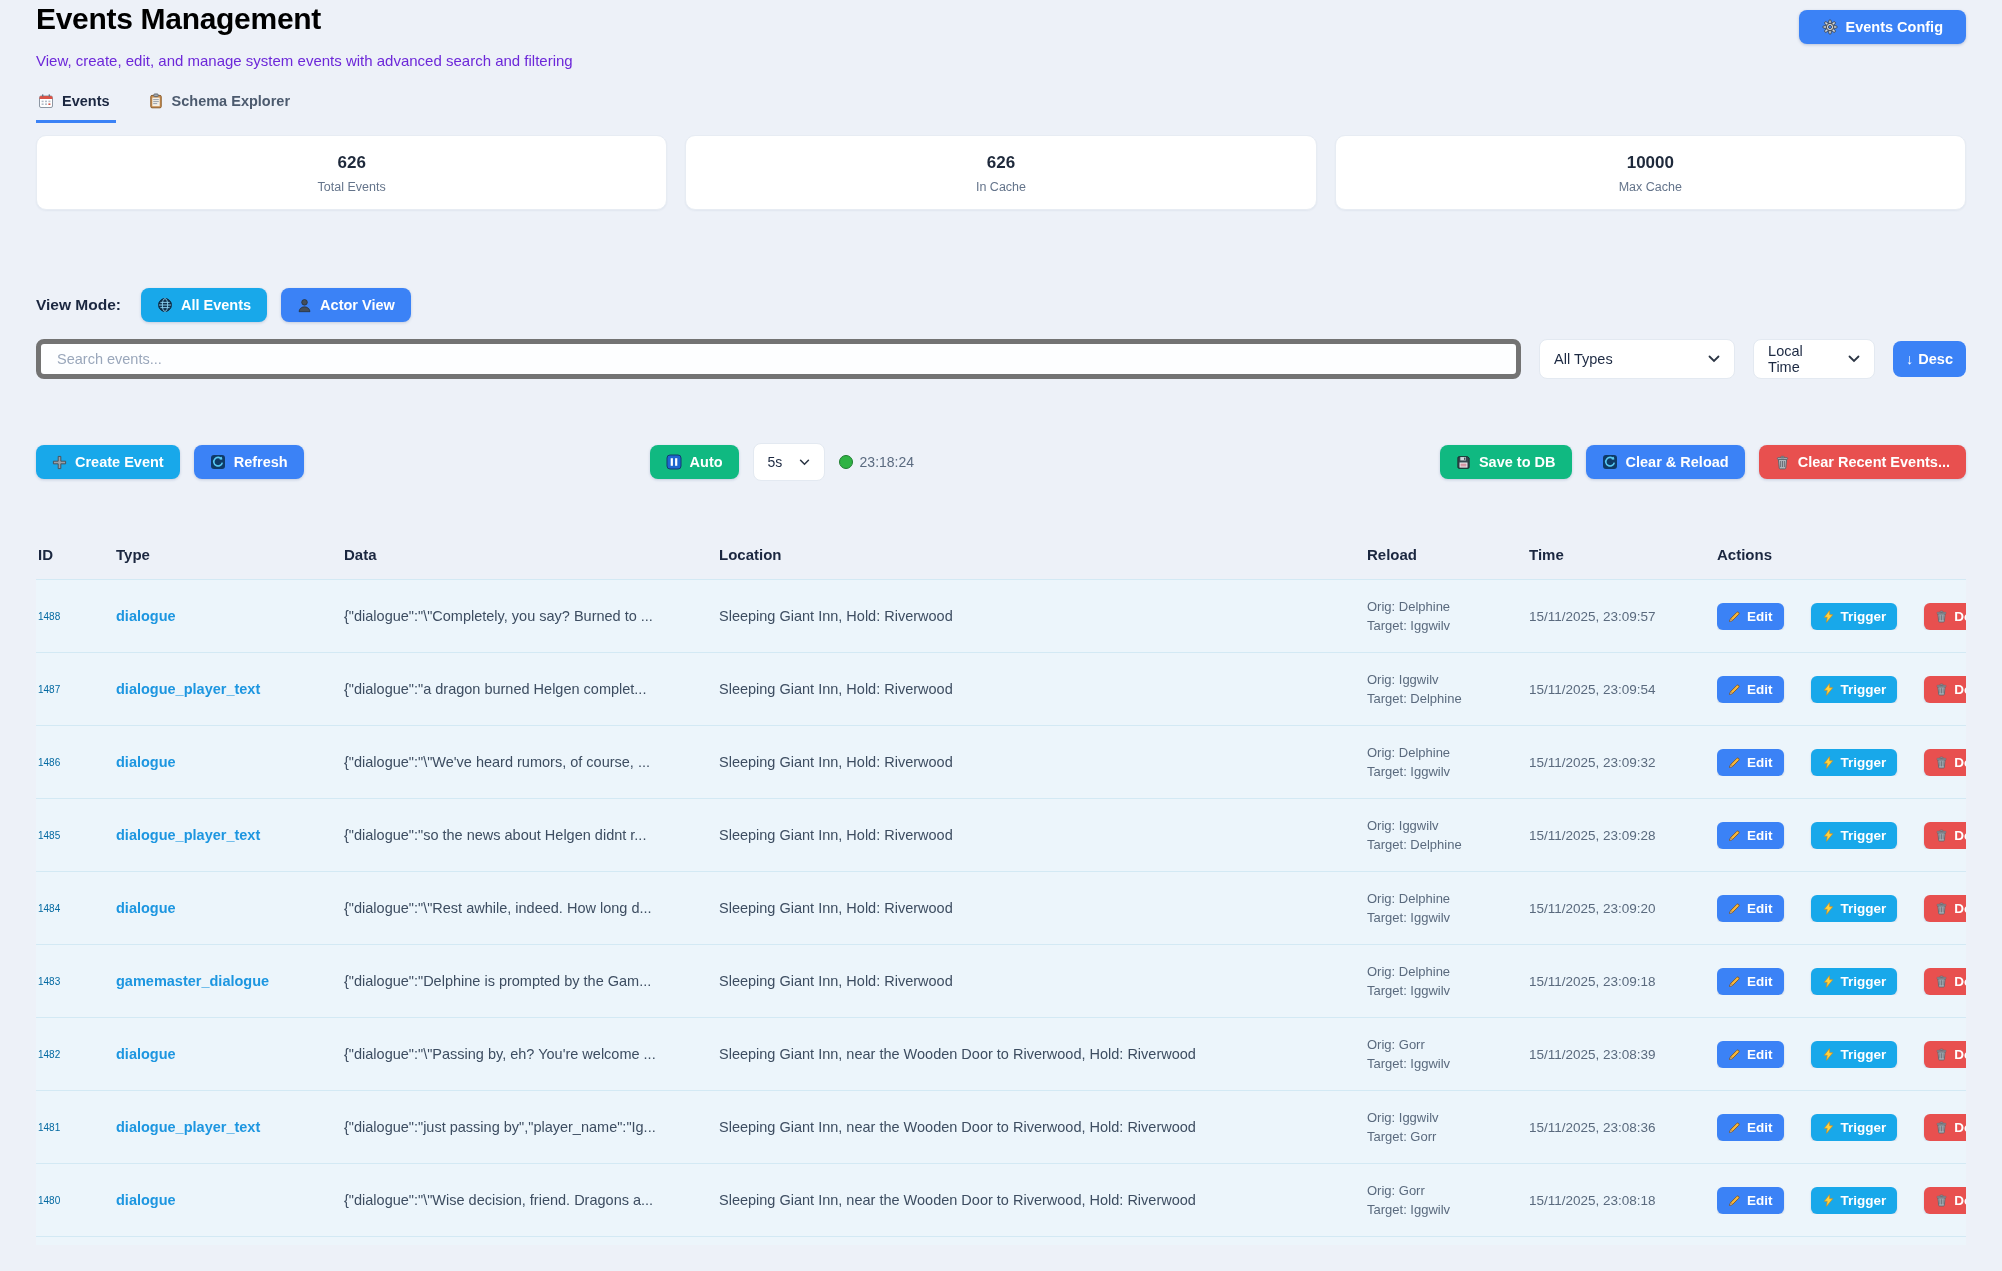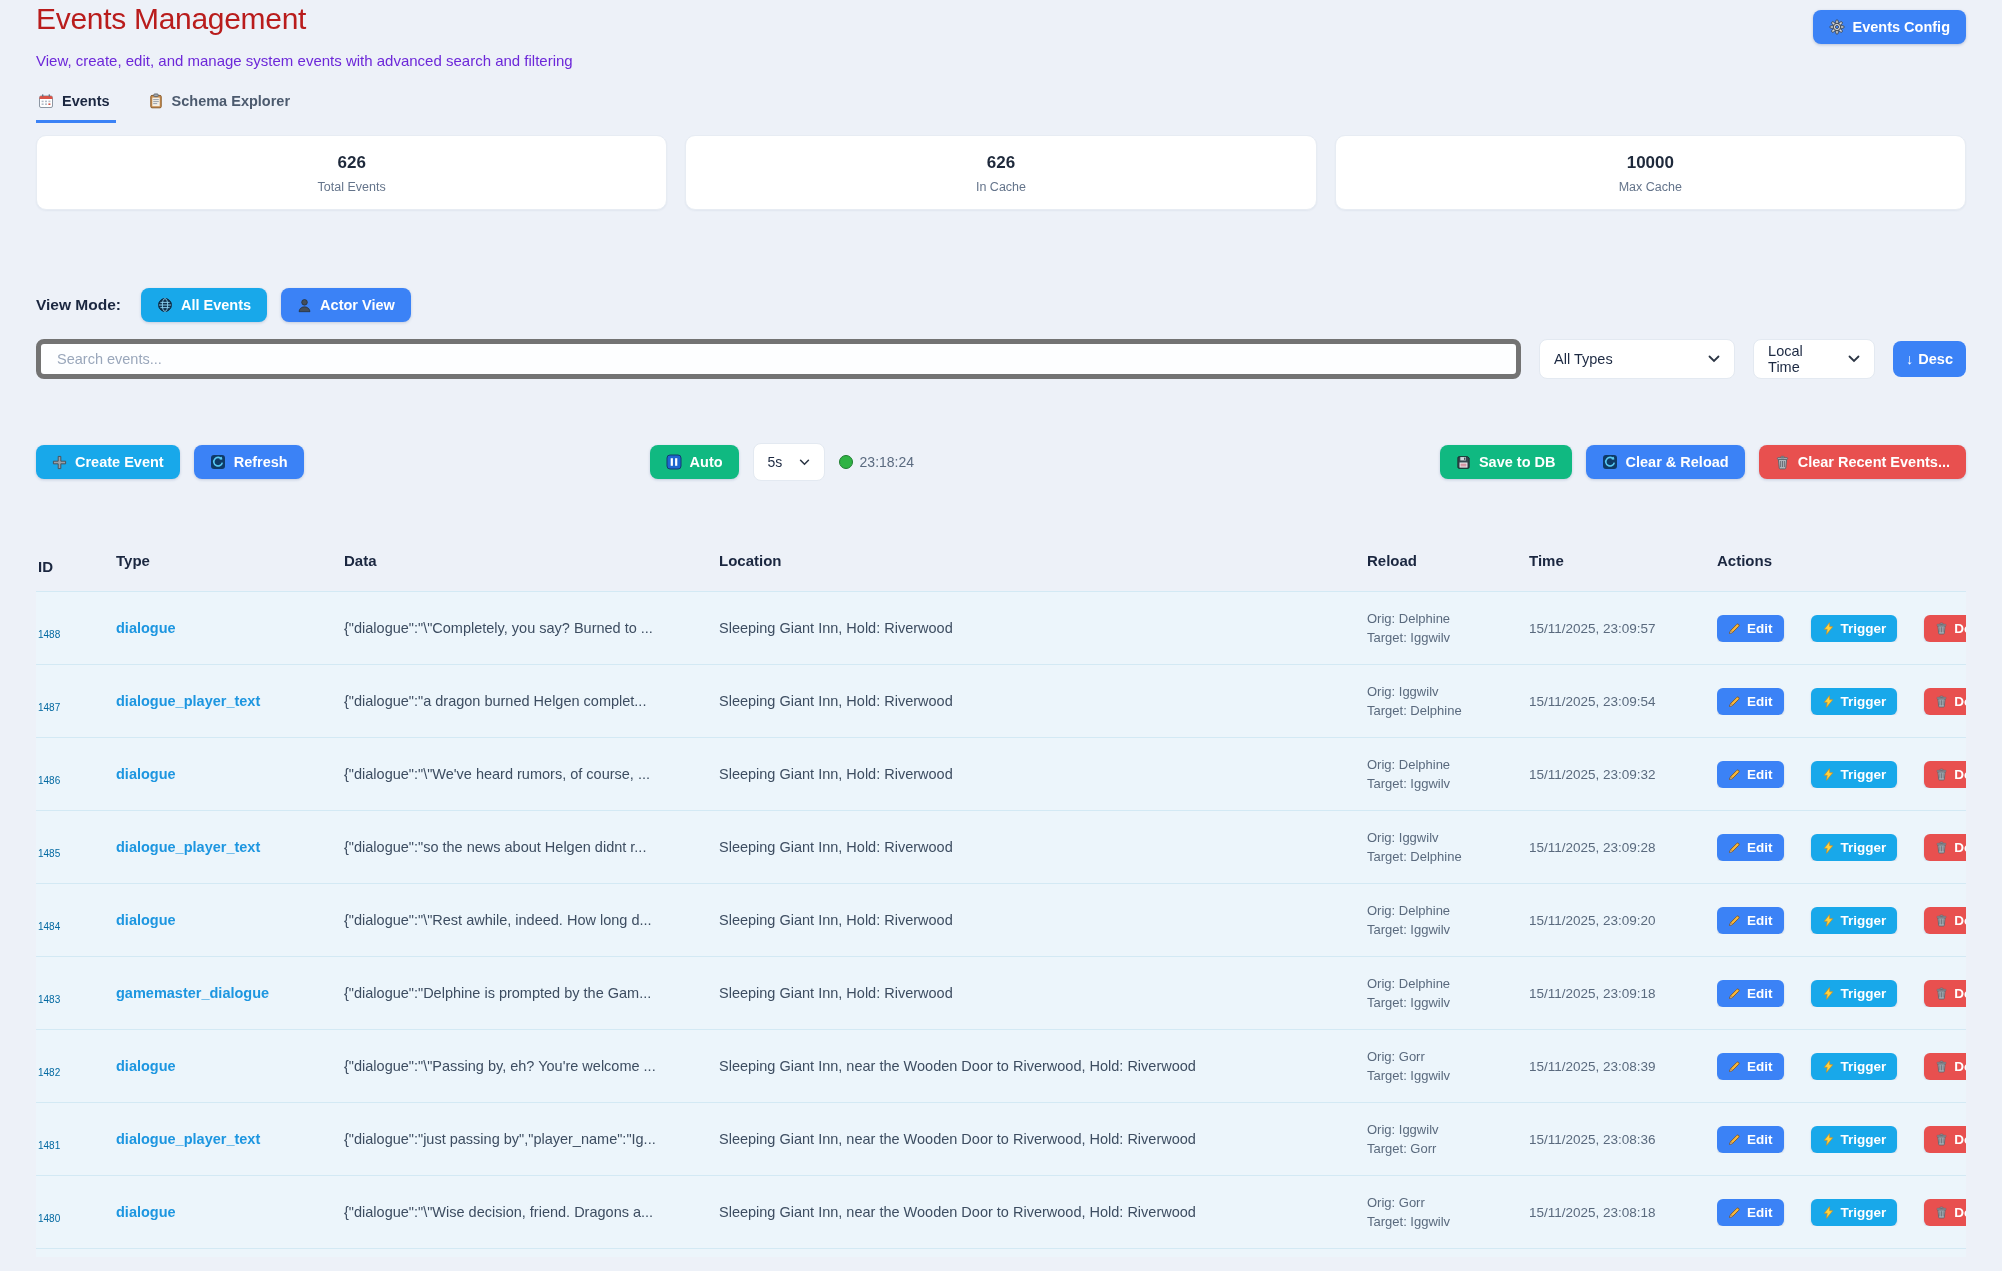--- a/index.html
+++ b/index.html
@@ -6,26 +6,26 @@
   html, body { width: 2002px; height: 1271px; overflow: hidden; }
   body {
     background: #edf1f8;
     font-family: "Liberation Sans", "DejaVu Sans", sans-serif;
     color: #1c2942;
   }
   .app { padding: 0 36px; position: relative; }
 
   
   .header { display: flex; justify-content: space-between; align-items: flex-start; padding-top: 2px; }
-  .page-title { font-size: 30px; font-weight: 400; color: #b91c1c; letter-spacing: -0.3px; }
+  .page-title { font-size: 30px; font-weight: 700; color: #000000; letter-spacing: -0.3px; }
   .page-subtitle { font-size: 15px; color: #6d28d9; margin-top: 16px; }
   .btn { display: inline-flex; align-items: center; gap: 8px; border: none; cursor: pointer;
          border-radius: 8px; font-family: inherit; font-weight: 600; color: #fff; }
   .btn svg { flex: 0 0 auto; }
-  .btn-config { background: #3b82f6; font-size: 14.5px; padding: 9px 16px; margin-top: 8px; box-shadow: 0 1px 3px rgba(30,60,120,.25); }
+  .btn-config { background: #3b82f6; font-size: 14.5px; padding: 9px 23px; margin-top: 8px; box-shadow: 0 1px 3px rgba(30,60,120,.25); }
 
   
   .tabs { display: flex; gap: 30px; margin-top: 22px; }
   .tab { display: inline-flex; align-items: center; gap: 8px; font-size: 14.5px; font-weight: 700;
          color: #4c5a6e; padding: 2px 6px 11px 2px; border-bottom: 3px solid transparent; cursor: pointer; }
   .tab.active { color: #1b2740; border-bottom-color: #3b82f6; }
 
   
   .stats { display: flex; gap: 18px; margin-top: 12px; }
   .stat-card { flex: 1; background: #fff; border-radius: 10px; border: 1px solid #e7ecf3;
@@ -63,21 +63,21 @@
   .live { display: inline-flex; align-items: center; gap: 7px; font-size: 14px; color: #5b6b80; }
   .live-dot { width: 14px; height: 14px; border-radius: 50%; background: #2fb344; border: 1.5px solid #1f7d31; }
 
   
   .table { margin-top: 50px; }
   .trow { display: flex; align-items: center; }
   .thead { padding: 15px 0 16px; font-weight: 700; font-size: 15px; color: #1b2740; }
   .tbody .trow { height: 73px; background: #ecf5fb; border-top: 1px solid #d3e9f4; }
   .table-footer { height: 9px; background: #ecf5fb; border-top: 1px solid #d3e9f4; }
   .cell { padding-right: 16px; overflow: hidden; white-space: nowrap; }
-  .col-id { width: 80px; padding-left: 2px; margin-top: 12px; }
+  .col-id { width: 80px; padding-left: 2px; }
   .col-type { width: 228px; }
   .col-data { width: 375px; }
   .col-location { width: 648px; }
   .col-actors { width: 162px; }
   .col-time { width: 188px; }
   .col-actions { flex: 1; }
   .cell-id { font-size: 10px; color: #0369a1; }
   .type-link { font-size: 14.5px; font-weight: 600; color: #1d96e0; cursor: pointer; text-decoration: none; margin-top: 44px; }
   .cell-data, .cell-location { font-size: 14.5px; color: #3d4d61; }
   .cell-actors { font-size: 13px; color: #5a6a7e; line-height: 1.5; white-space: normal; }

